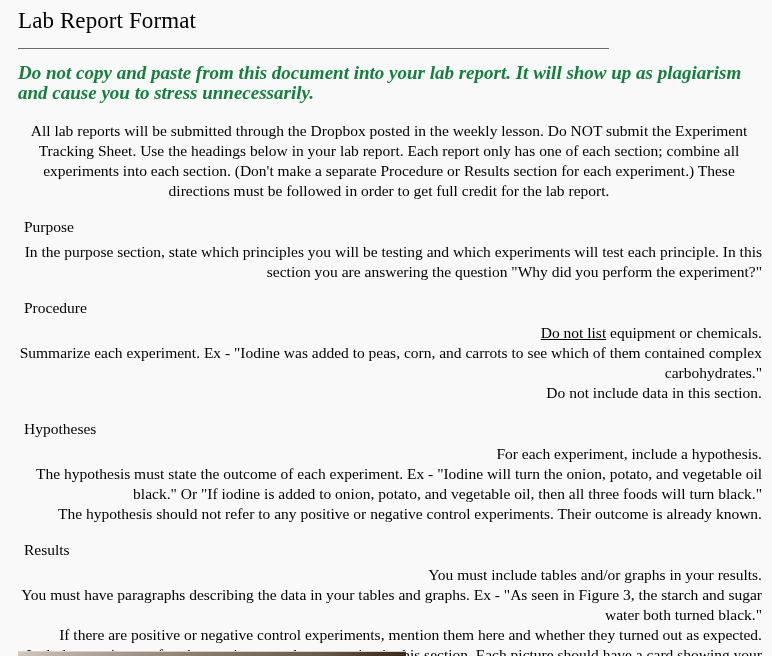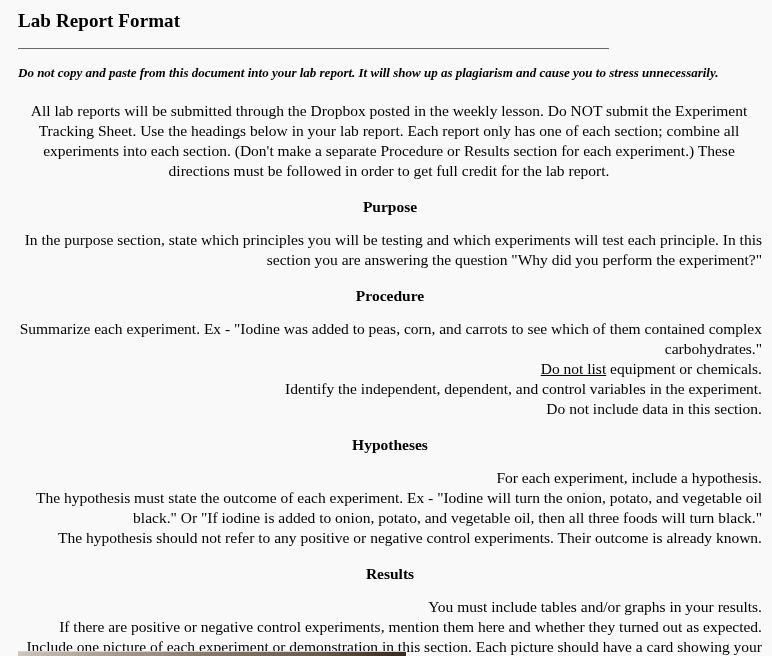--- a/index.html
+++ b/index.html
@@ -17,59 +17,58 @@
   }
   .page {
     position: relative;
     width: 772px;
     height: 656px;
     background: #f9f9f9;
     box-sizing: border-box;
     padding: 6px 16px 0 18px;
   }
   .doc-title {
-    font-size: 19px;
-    font-weight: bold;
+    font-size: 23px;
+    font-weight: normal;
     line-height: 26px;
     margin: 2px 0 0 0;
     letter-spacing: 0.1px;
   }
   .title-rule {
     border: 0;
     border-top: 1px solid #6b6b6b;
     margin: 14px 0 0 0;
     width: 591px;
     height: 0;
   }
   .warning {
-    color: #000000;
+    color: #15803d;
     font-weight: bold;
     font-style: italic;
-    font-size: 13px;
+    font-size: 19px;
     line-height: 20px;
     margin: 14px 0 0 0;
     width: 740px;
   }
   .body-para {
     font-size: 15.5px;
     line-height: 20px;
     margin: 18px 0 0 0;
     width: 742px;
     text-align: center;
   }
   .section {
     margin: 16px 0 0 0;
     width: 744px;
   }
   .section-heading {
     font-size: 15.5px;
-    font-weight: bold;
+    font-weight: normal;
     line-height: 19px;
-    margin: 14px;
-    text-align: center;
+    margin: 6px;
   }
   .section-line {
     font-size: 15.5px;
     line-height: 20px;
     margin: 0;
     text-align: right;
   }
   .u { text-decoration: underline; }
 
   .photo-strip {
@@ -103,35 +102,35 @@
 
   <p class="body-para">All lab reports will be submitted through the Dropbox posted in the weekly lesson.  Do NOT submit the Experiment Tracking Sheet.  Use the headings below in your lab report.  Each report only has one of each section; combine all experiments into each section.  (Don't make a separate Procedure or Results section for each experiment.)  These directions must be followed in order to get full credit for the lab report.</p>
 
   <div class="section">
     <div class="section-heading">Purpose</div>
     <div class="section-line">In the purpose section, state which principles you will be testing and which experiments will test each principle. In this section you are answering the question "Why did you perform the experiment?"</div>
   </div>
 
   <div class="section">
     <div class="section-heading">Procedure</div>
+    <div class="section-line"><span class="u">Do not list</span><span> equipment or chemicals.</span></div>
     <div class="section-line">Summarize each experiment. Ex - "Iodine was added to peas, corn, and carrots to see which of them contained complex carbohydrates."</div>
-    <div class="section-line"><span class="u">Do not list</span><span> equipment or chemicals.</span></div>
-    <div class="section-line">Identify the independent, dependent, and control variables in the experiment.</div>
     <div class="section-line">Do not include data in this section.</div>
   </div>
 
   <div class="section">
     <div class="section-heading">Hypotheses</div>
     <div class="section-line">For each experiment, include a hypothesis.</div>
     <div class="section-line">The hypothesis must state the outcome of each experiment.  Ex - "Iodine will turn the onion, potato, and vegetable oil black."  Or "If iodine is added to onion, potato, and vegetable oil, then all three foods will turn black."</div>
     <div class="section-line">The hypothesis should not refer to any positive or negative control experiments.  Their outcome is already known.</div>
   </div>
 
   <div class="section">
     <div class="section-heading">Results</div>
     <div class="section-line">You must include tables and/or graphs in your results.</div>
+    <div class="section-line">You must have paragraphs describing the data in your tables and graphs.  Ex - "As seen in Figure 3, the starch and sugar water both turned black."</div>
     <div class="section-line">If there are positive or negative control experiments, mention them here and whether they turned out as expected.</div>
     <div class="section-line"><span>Include </span><span class="u">one picture of each experiment or demonstration</span><span> in this section.  Each picture should have a card showing your name included in the picture.</span></div>
   </div>
 
   <div class="photo-strip"></div>
 
 </div>
 
 </body></html>

